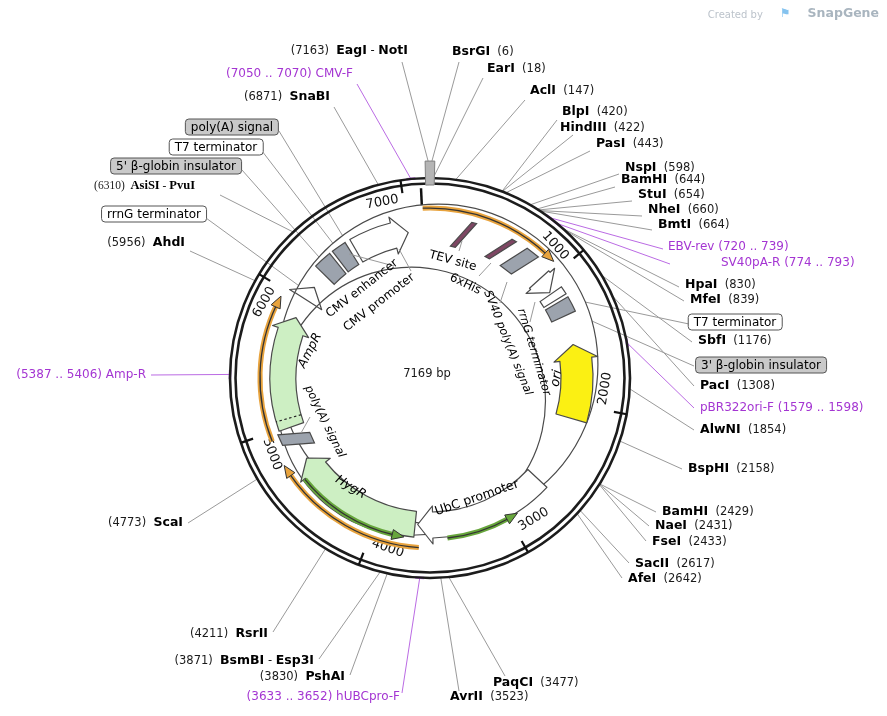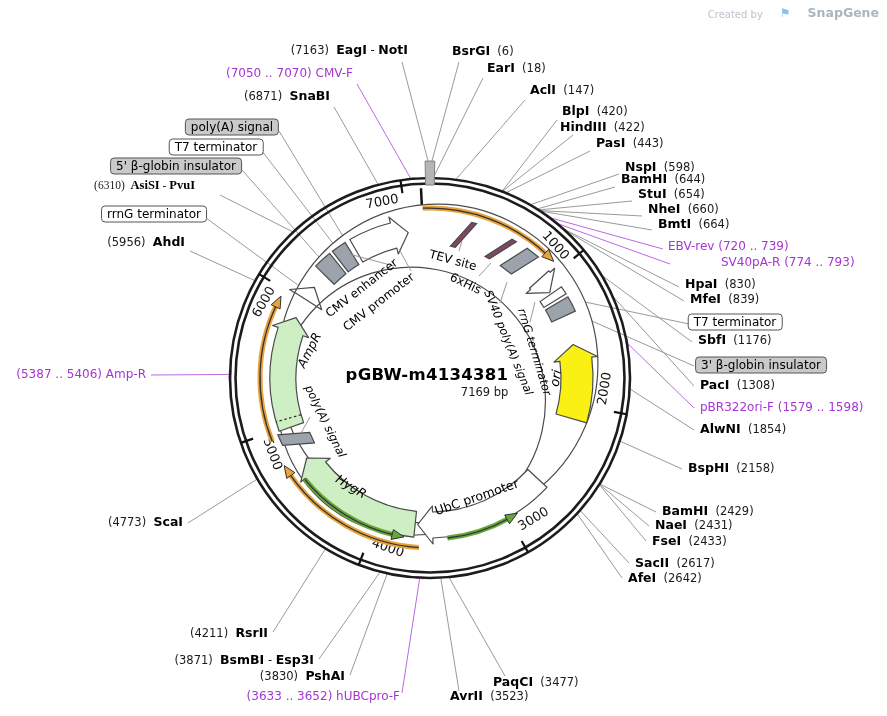--- a/index.html
+++ b/index.html
@@ -162,21 +162,20 @@
       </g>
     </svg>
 
 <div id="labels">
   <div id="watermark">
     <span>Created by</span>
     <span class="flag">⚑</span>
     <span class="brand">SnapGene</span>
   </div>
   <div id="title" style="left:427px;top:365px;">
-    <div class="tname">pGBW-m4134381</div>
     <div class="tsize">7169 bp</div>
   </div>
 <div class="olabel enzyme" style="top: 43px; right: 479px;"><span class="pos">(7163)</span>&nbsp; <span class="name">EagI</span> - <span class="name">NotI</span></div>
       <div class="olabel primer" style="top: 66px; right: 534px; color: rgb(164, 53, 210);">(7050 .. 7070)  CMV-F</div>
       <div class="olabel enzyme" style="top: 89px; right: 557px;"><span class="pos">(6871)</span>&nbsp; <span class="name">SnaBI</span></div>
       <div class="boxed gray" style="left: 232px; top: 127px;">poly(A) signal</div>
       <div class="boxed " style="left: 216px; top: 147px;">T7 terminator</div>
       <div class="boxed gray" style="left: 176px; top: 166px;">5' β-globin insulator</div>
       <div class="olabel enzyme" style="top: 178px; right: 692px; font-family: Liberation Serif, serif;"><span class="pos">(6310)</span>&nbsp; <span class="name">AsiSI</span> - <span class="name">PvuI</span></div>
       <div class="boxed " style="left: 154px; top: 214px;">rrnG terminator</div>

